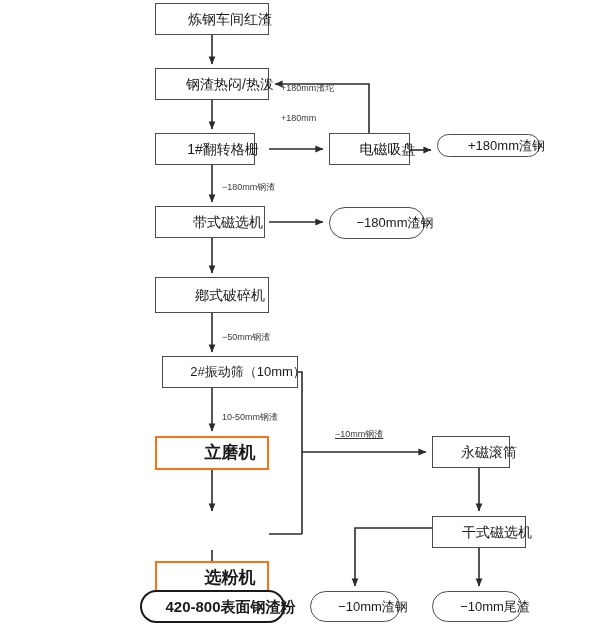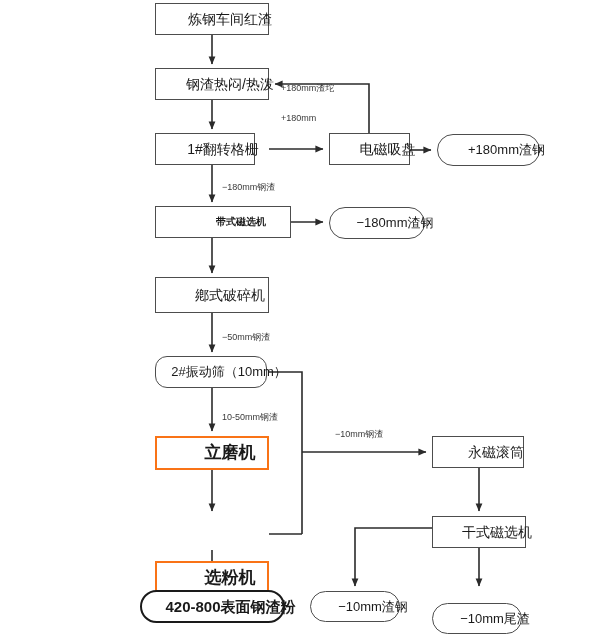--- a/index.html
+++ b/index.html
@@ -121,73 +121,73 @@
   </div>
 
   <div class="node rect" style="left:155px;top:133px;width:100px;height:32px;font-size:14px;">
     <span>1#翻转格栅</span>
   </div>
 
   <div class="node rect" style="left:329px;top:133px;width:81px;height:32px;font-size:14px;">
     <span>电磁吸盘</span>
   </div>
 
-  <div class="node stadium" style="left:437px;top:134px;width:103px;height:32px;font-size:13px;">
+  <div class="node stadium" style="left:437px;top:134px;width:103px;height:23px;font-size:13px;">
     <span>+180mm渣钢</span>
   </div>
 
-  <div class="node rect" style="left:155px;top:206px;width:136px;height:32px;font-size:10px;font-weight:bold;">
+  <div class="node rect" style="left:155px;top:206px;width:110px;height:32px;font-size:14px;">
     <span>带式磁选机</span>
   </div>
 
   <div class="node stadium" style="left:329px;top:207px;width:96px;height:32px;font-size:13px;">
     <span>−180mm渣钢</span>
   </div>
 
   <div class="node rect" style="left:155px;top:277px;width:114px;height:36px;font-size:14px;">
     <span>鄕式破碎机</span>
   </div>
 
-  <div class="node rect" style="left:155px;top:356px;width:112px;height:32px;font-size:13px;border-radius:12px;">
+  <div class="node rect" style="left:162px;top:356px;width:136px;height:32px;font-size:13px;">
     <span>2#振动筛（10mm）</span>
   </div>
 
   <div class="node rect bold" style="left:155px;top:436px;width:114px;height:34px;font-size:17px;">
     <span>立磨机</span>
   </div>
 
   <div class="node rect bold" style="left:155px;top:516px;width:114px;height:34px;font-size:17px;margin-top:45px;">
     <span>选粉机</span>
   </div>
 
-  <div class="node rect" style="left:432px;top:436px;width:92px;height:32px;font-size:14px;">
+  <div class="node rect" style="left:432px;top:436px;width:78px;height:32px;font-size:14px;">
     <span>永磁滚筒</span>
   </div>
 
   <div class="node rect" style="left:432px;top:516px;width:94px;height:32px;font-size:14px;">
     <span>干式磁选机</span>
   </div>
 
   <div class="node stadium bold" style="left:140px;top:590px;width:145px;height:33px;font-size:15px;">
     <span>420-800表面钢渣粉</span>
   </div>
 
   <div class="node stadium" style="left:310px;top:591px;width:90px;height:31px;font-size:13px;">
     <span>−10mm渣钢</span>
   </div>
 
-  <div class="node stadium" style="left:432px;top:591px;width:90px;height:31px;font-size:13px;margin-top:12px;">
+  <div class="node stadium" style="left:432px;top:591px;width:90px;height:31px;font-size:13px;">
     <span>−10mm尾渣</span>
   </div>
 
   <div class="edge-label" style="left:281px;top:58px;font-size:9px;margin-top:24px;">+180mm渣坨</div>
 
   <div class="edge-label" style="left:281px;top:113px;font-size:9px;">+180mm</div>
 
   <div class="edge-label" style="left:222px;top:181px;font-size:9px;">−180mm钢渣</div>
 
   <div class="edge-label" style="left:222px;top:331px;font-size:9px;">−50mm钢渣</div>
 
   <div class="edge-label" style="left:222px;top:411px;font-size:9px;">10-50mm钢渣</div>
 
-  <div class="edge-label" style="left:335px;top:428px;font-size:9px;">−10mm钢渣</div>
+  <div class="edge-label" style="left:335px;top:428px;font-size:9px;text-decoration:underline;">−10mm钢渣</div>
 
 </div>
 
 </body></html>

